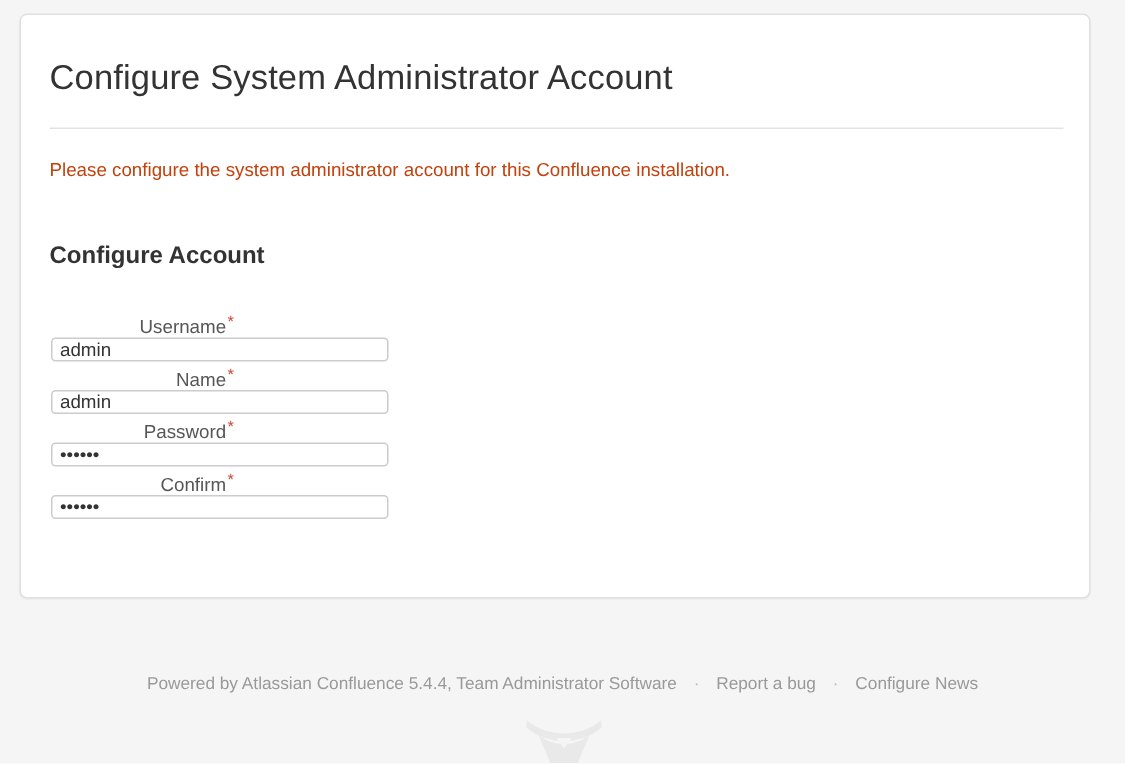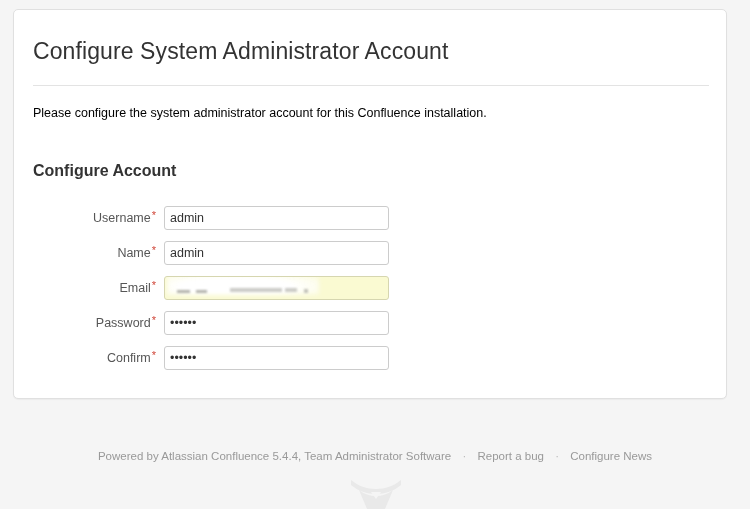--- a/index.html
+++ b/index.html
@@ -48,21 +48,21 @@
     width: 676px;
     height: 1px;
     background: #e3e3e3;
   }
 
   #intro-text {
     position: absolute;
     left: 19px;
     top: 96px;
     font-size: 12.5px;
-    color: #000000;
+    color: #c2410c;
     margin: 0;
     white-space: nowrap;
   }
 
   #section-heading {
     position: absolute;
     left: 19px;
     top: 152px;
     font-size: 16px;
     font-weight: bold;
@@ -75,20 +75,21 @@
   #account-form {
     position: absolute;
     left: 0;
     top: 196px;
     width: 100%;
   }
   .form-row {
     display: flex;
     align-items: flex-start;
     height: 35px;
+    flex-direction: column;
   }
   .field-label {
     width: 142px;
     text-align: right;
     font-size: 12.5px;
     color: #565656;
     padding-top: 5px;
     white-space: nowrap;
     box-sizing: border-box;
     padding-right: 0;
@@ -96,21 +97,21 @@
   .required-star {
     color: #d04437;
     font-size: 11px;
     vertical-align: top;
     line-height: 1;
     position: relative;
     top: -1px;
     margin-left: 1px;
   }
   .field-input {
-    margin-left: 8px;
+    margin-left: 20px;
     width: 225px;
     height: 24px;
     box-sizing: border-box;
     border: 1px solid #cccccc;
     border-radius: 3px;
     background: #ffffff;
     font-family: "Liberation Sans", sans-serif;
     font-size: 12.5px;
     color: #333333;
     padding: 0 5px;
@@ -239,36 +240,20 @@
       <input class="field-input" type="text" id="username-input" value="admin" style="">
     </div>
 
     <div class="form-row">
       <div class="field-label">
         <span>Name</span><span class="required-star">*</span>
       </div>
       <input class="field-input" type="text" id="name-input" value="admin" style="">
     </div>
 
-    <div class="form-row">
-      <div class="field-label">
-        <span>Email</span><span class="required-star">*</span>
-      </div>
-      <div id="email-wrap">
-        <input class="field-input autofilled" type="text" id="email-field" value="" style="">
-        <div id="email-redaction">
-          <div class="smudge"></div>
-          <div class="mark m1"></div>
-          <div class="mark m2"></div>
-          <div class="mark m3"></div>
-          <div class="mark m4"></div>
-          <div class="mark m5"></div>
-        </div>
-      </div>
-    </div>
 
     <div class="form-row">
       <div class="field-label">
         <span>Password</span><span class="required-star">*</span>
       </div>
       <input class="field-input" type="text" id="password-input" value="••••••" style="">
     </div>
 
     <div class="form-row">
       <div class="field-label">

